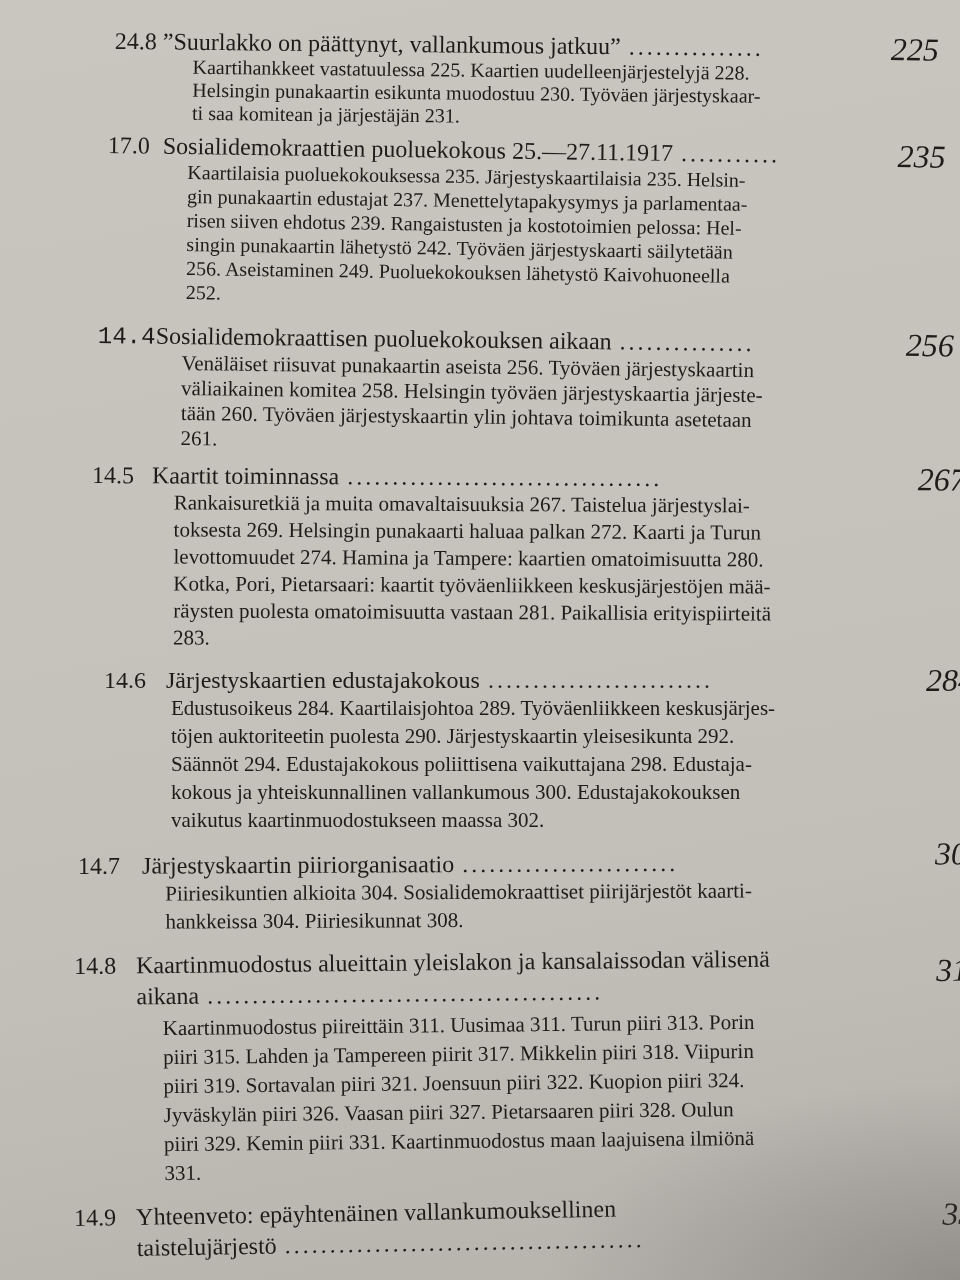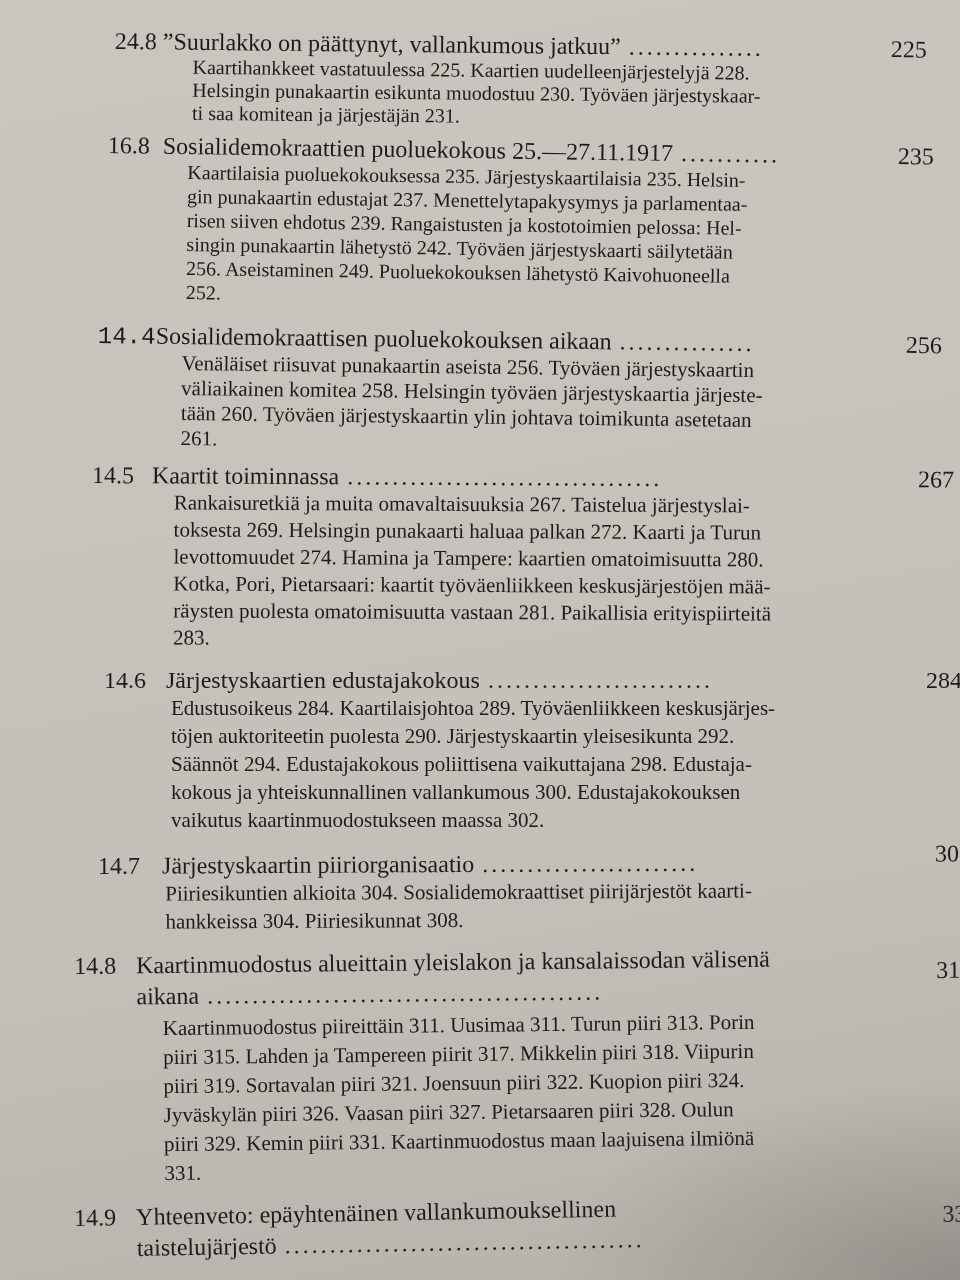--- a/index.html
+++ b/index.html
@@ -48,21 +48,22 @@
       display: inline;
     }
     .dots {
       display: inline;
       letter-spacing: 3px;
       margin-left: 8px;
     }
     .page-num {
       position: absolute;
       top: 0;
-      font-size: 24px;
+      font-size: 32px;
+      font-style: italic;
     }
     .sub {
       font-size: 21px;
       line-height: 29px;
       margin-left: 80px;
       text-align: justify;
     }
     .sub-line {
       display: block;
       white-space: nowrap;
@@ -83,21 +84,21 @@
     </div>
     <div class="sub" style="margin-left:78px; font-size:20px; line-height:23px;">
       <span class="sub-line">Kaartihankkeet vastatuulessa 225. Kaartien uudelleenjärjestelyjä 228.</span>
       <span class="sub-line">Helsingin punakaartin esikunta muodostuu 230. Työväen järjestyskaar-</span>
       <span class="sub-line">ti saa komitean ja järjestäjän 231.</span>
     </div>
   </div>
 
   <div class="entry" style="left:108px; top:132px; width:840px; transform: rotate(0.8deg); transform-origin: left top;">
     <div class="heading">
-      <span class="num" style="width:55px;">16.8</span><span class="title">Sosialidemokraattien puoluekokous 25.—27.11.1917</span><span class="dots">...........</span>
+      <span class="num" style="width:55px;">17.0</span><span class="title">Sosialidemokraattien puoluekokous 25.—27.11.1917</span><span class="dots">...........</span>
       <span class="page-num" style="left:790px;">235</span>
     </div>
     <div class="sub" style="margin-left:80px; font-size:20px; line-height:24px;">
       <span class="sub-line">Kaartilaisia puoluekokouksessa 235. Järjestyskaartilaisia 235. Helsin-</span>
       <span class="sub-line">gin punakaartin edustajat 237. Menettelytapakysymys ja parlamentaa-</span>
       <span class="sub-line">risen siiven ehdotus 239. Rangaistusten ja kostotoimien pelossa: Hel-</span>
       <span class="sub-line">singin punakaartin lähetystö 242. Työväen järjestyskaarti säilytetään</span>
       <span class="sub-line">256. Aseistaminen 249. Puoluekokouksen lähetystö Kaivohuoneella</span>
       <span class="sub-line">252.</span>
     </div>
@@ -140,21 +141,21 @@
       <span class="sub-line">Edustusoikeus 284. Kaartilaisjohtoa 289. Työväenliikkeen keskusjärjes-</span>
       <span class="sub-line">töjen auktoriteetin puolesta 290. Järjestyskaartin yleisesikunta 292.</span>
       <span class="sub-line">Säännöt 294. Edustajakokous poliittisena vaikuttajana 298. Edustaja-</span>
       <span class="sub-line">kokous ja yhteiskunnallinen vallankumous 300. Edustajakokouksen</span>
       <span class="sub-line">vaikutus kaartinmuodostukseen maassa 302.</span>
     </div>
   </div>
 
   <div class="entry" style="left:78px; top:853px; width:890px; transform: rotate(-0.3deg); transform-origin: left top;">
     <div class="heading">
-      <span class="num" style="width:64px;margin-left:20px;">14.7</span><span class="title">Järjestyskaartin piiriorganisaatio</span><span class="dots">........................</span>
+      <span class="num" style="width:64px;">14.7</span><span class="title">Järjestyskaartin piiriorganisaatio</span><span class="dots">........................</span>
       <span class="page-num" style="left:857px; top:-8px;">30</span>
     </div>
     <div class="sub" style="margin-left:87px; font-size:21px; line-height:28px;">
       <span class="sub-line">Piiriesikuntien alkioita 304. Sosialidemokraattiset piirijärjestöt kaarti-</span>
       <span class="sub-line">hankkeissa 304. Piiriesikunnat 308.</span>
     </div>
   </div>
 
   <div class="entry" style="left:74px; top:953px; width:890px; transform: rotate(-0.6deg); transform-origin: left top;">
     <div class="heading">

